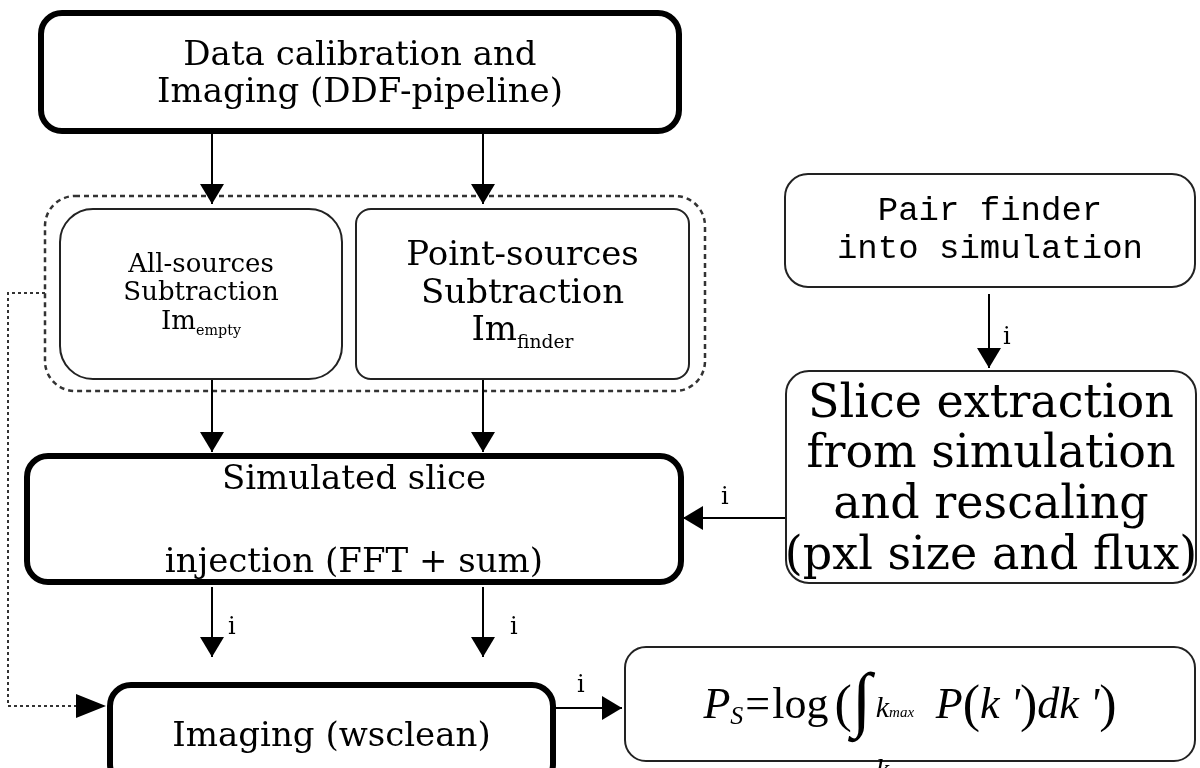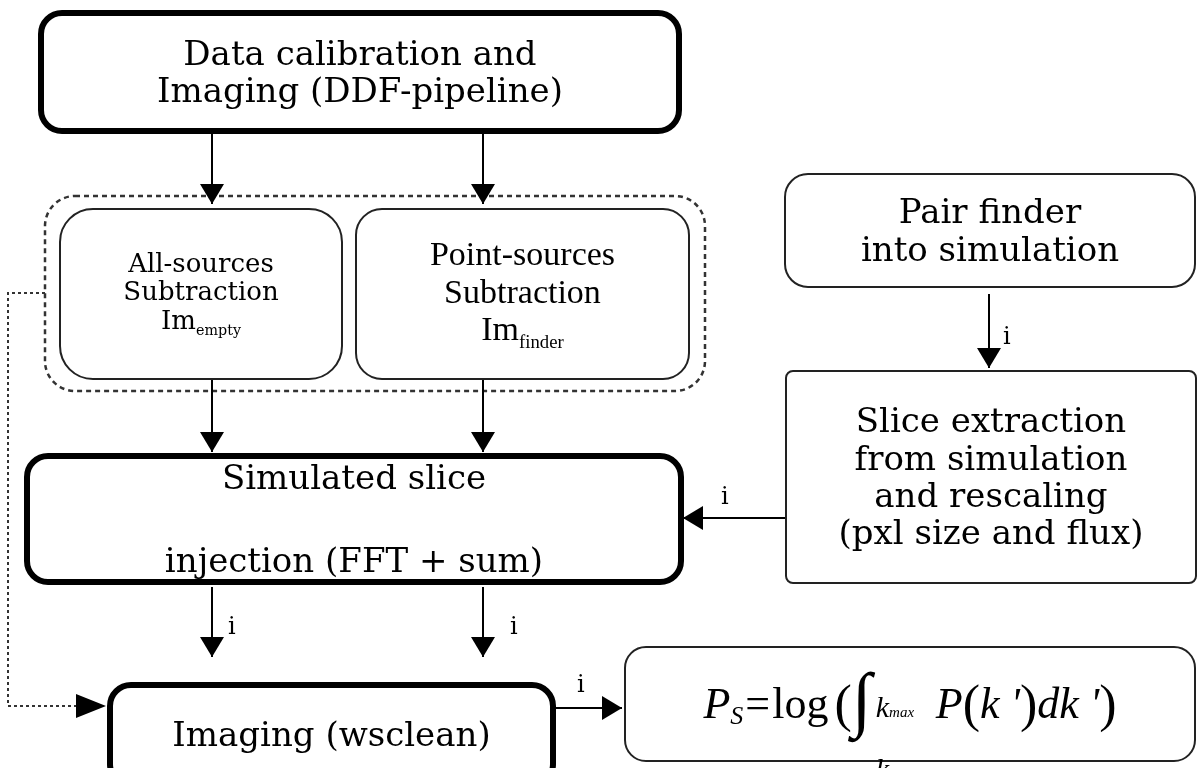--- a/index.html
+++ b/index.html
@@ -64,34 +64,34 @@
 </div>
 
 <div class="node thin" style="left:59px; top:208px; width:284px; height:172px; font-size:26px; border-radius:34px;">
   <span class="line">All-sources</span>
   <span class="line">Subtraction</span>
   <span class="line">
     <span>Im</span><span class="sub">empty</span>
   </span>
 </div>
 
-<div class="node thin" style="left:355px; top:208px; width:335px; height:172px; font-size:34px; border-radius:27px;font-family:Liberation Serif, serif;">
+<div class="node thin" style="left:355px; top:208px; width:335px; height:172px; font-size:34px; border-radius:16px;">
   <span class="line">Point-sources</span>
   <span class="line">Subtraction</span>
   <span class="line">
     <span>Im</span><span class="sub">finder</span>
   </span>
 </div>
 
-<div class="node thin" style="left:784px; top:173px; width:412px; height:115px; font-size:34px; border-radius:24px;">
+<div class="node thin" style="left:784px; top:173px; width:412px; height:115px; font-size:34px; border-radius:24px;font-family:Liberation Mono, monospace;">
   <span class="line">Pair finder</span>
   <span class="line">into simulation</span>
 </div>
 
-<div class="node thin" style="left:785px; top:370px; width:412px; height:214px; font-size:34px; border-radius:8px;">
+<div class="node thin" style="left:785px; top:370px; width:412px; height:214px; font-size:46px; border-radius:24px;">
   <span class="line">Slice extraction</span>
   <span class="line">from simulation</span>
   <span class="line">and rescaling</span>
   <span class="line">(pxl size and flux)</span>
 </div>
 
 <div class="node thick" style="left:24px; top:453px; width:660px; height:132px; font-size:34px;justify-content:space-between;">
   <span class="line">Simulated slice</span>
   <span class="line">injection (FFT + sum)</span>
 </div>

